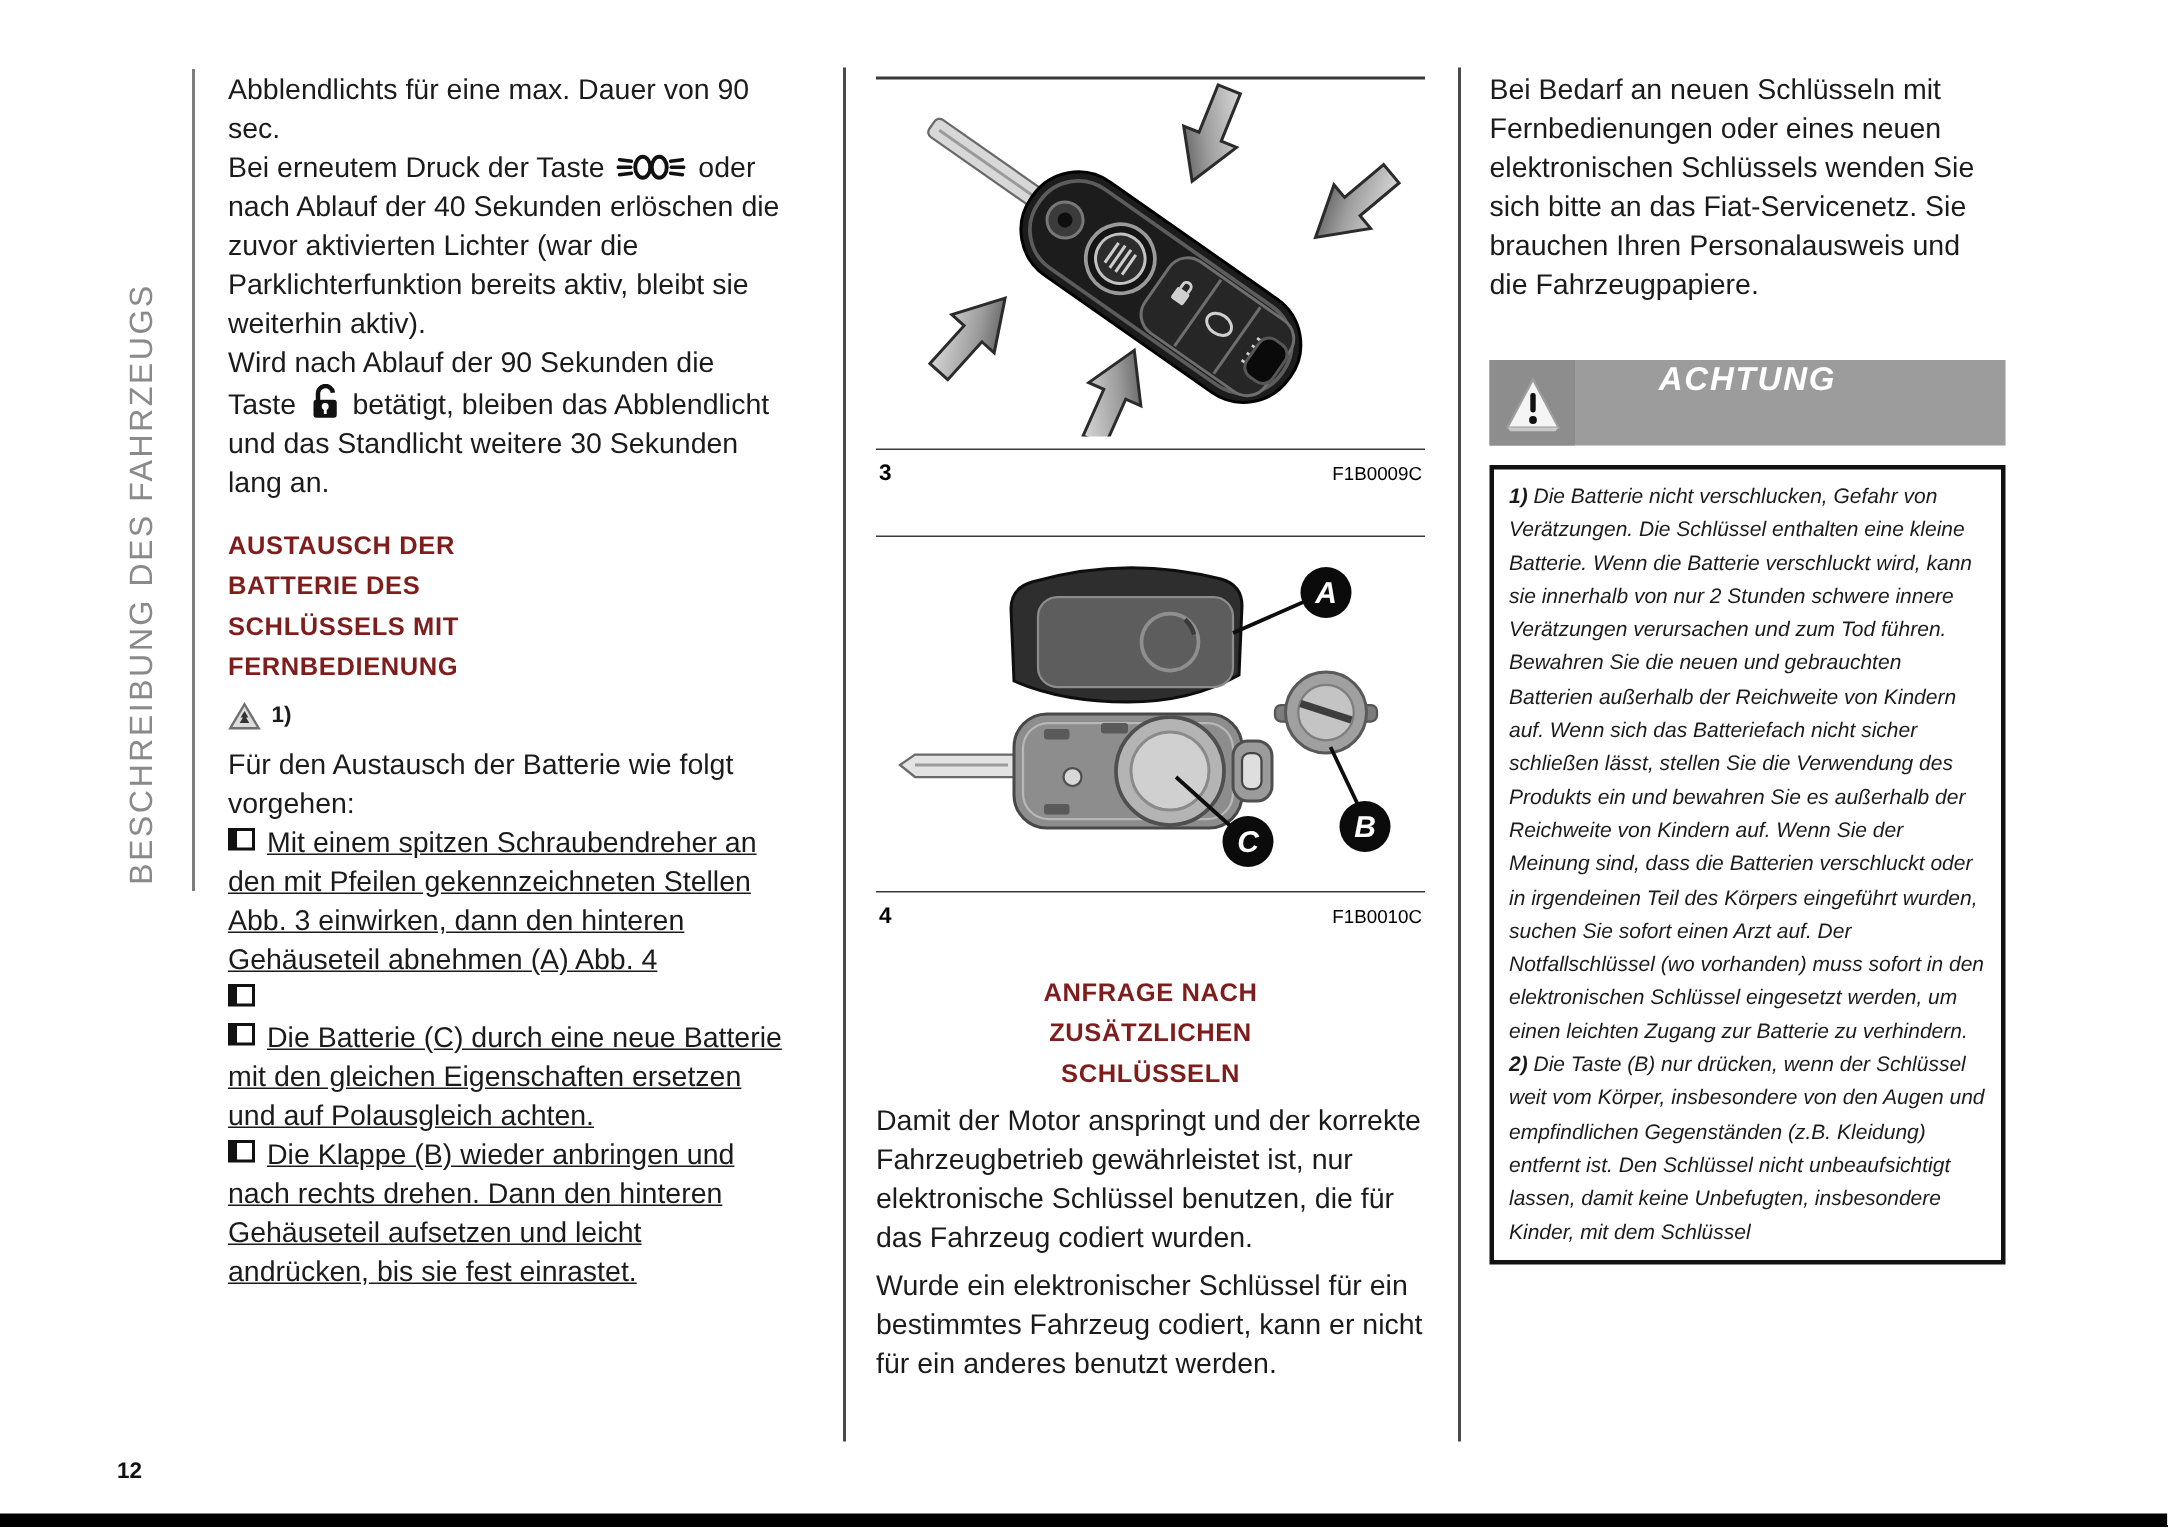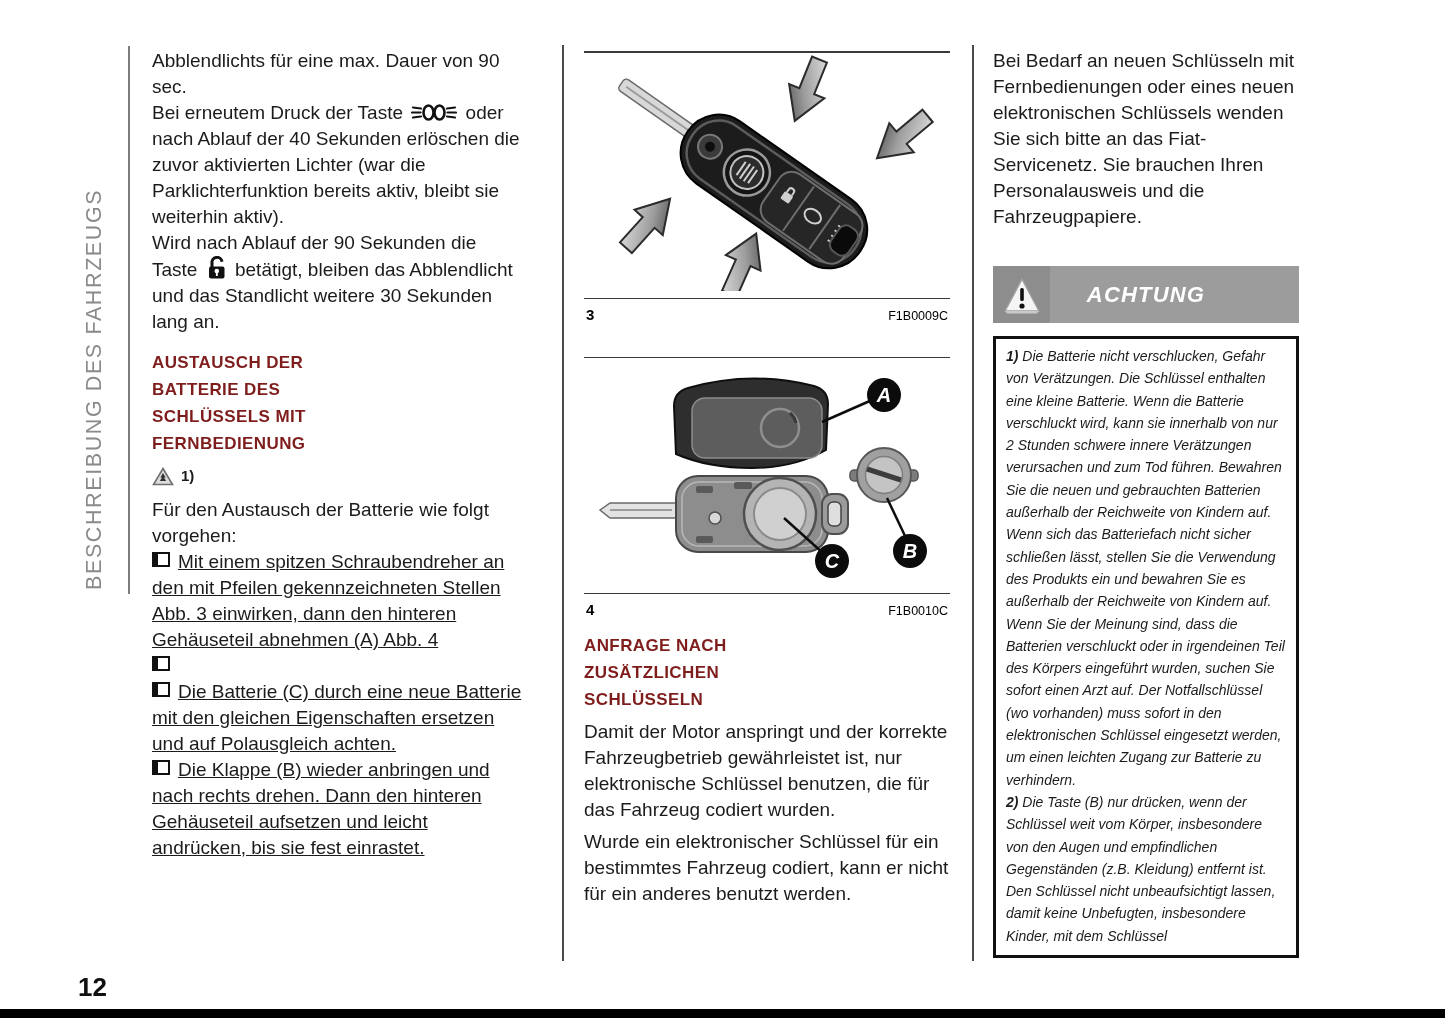--- a/index.html
+++ b/index.html
@@ -9,31 +9,31 @@
   
   .sidebar-label{position:absolute;left:82px;top:50px;height:540px;
       writing-mode:vertical-rl;transform:rotate(180deg);
       font-size:21.5px;letter-spacing:1.6px;color:#8a8a8a;white-space:nowrap;}
   .sidebar-rule{position:absolute;left:128px;top:46px;width:2px;height:548px;background:#7d7d7d;}
 
   
   .col{position:absolute;font-size:19px;line-height:26px;}
   .col1{left:152px;top:48px;width:374px;}
   .col2{left:584px;top:45px;width:366px;}
-  .col3{left:993px;top:48px;width:306px;}
+  .col3{left:993px;top:48px;width:344px;}
   .divider{position:absolute;top:45px;width:2px;height:916px;background:#4a4a4a;}
   .divider.d1{left:562px;}
   .divider.d2{left:972px;}
 
   p{margin:0;}
   .icoline{vertical-align:-3px;margin:0 3px;}
 
   h2{font-size:17px;line-height:27px;font-weight:900;letter-spacing:.4px;color:#7f1d1d;margin:0;}
   .h2-c1{margin-top:14px;}
-  .h2-c2{margin-top:8px;}
+  .h2-c2{margin-top:24px;text-align:center;}
   h2 span{display:block;}
 
   .warn-ref{display:flex;align-items:center;gap:7px;margin:6px 0 8px;}
   .warn-ref .num{font-size:15px;font-weight:bold;}
 
   .bullet{margin-top:0;text-decoration:underline;}
   .sq{display:inline-block;width:10px;height:11px;border:2.5px solid #111;border-left:6px solid #111;
       margin-right:8px;vertical-align:1px;}
 
   
@@ -43,31 +43,31 @@
   .fig-cap{display:flex;justify-content:space-between;align-items:baseline;
       border-top:1.5px solid #3a3a3a;padding:3px 2px 0 2px;}
   .fig-num{font-size:15px;font-weight:bold;color:#000;}
   .fig-code{font-size:12.5px;font-weight:normal;color:#000;}
   .figure + .figure{margin-top:28px;}
 
   .c2-para{margin-top:6px;}
   .c3-para{margin-top:0;}
 
   
-  .achtung{position:relative;height:57px;background:#9c9c9c;margin-top:36px;display:flex;align-items:center;}
+  .achtung{position:relative;height:57px;background:#9c9c9c;margin-top:36px;display:flex;}
   .achtung-iconbox{width:57px;height:57px;background:#8d8d8d;display:flex;align-items:center;justify-content:center;}
   .achtung-title{position:absolute;left:0;right:0;text-align:center;color:#ffffff;
       font-size:22px;font-weight:bold;font-style:italic;letter-spacing:1.2px;}
   .warnbox{border:3px solid #111;margin-top:13px;padding:6px 10px 8px 10px;
       font-style:italic;font-size:14px;line-height:22.3px;color:#1b1b1b;}
   .warnbox .wnum{font-weight:bold;}
   .warnbox p + p{margin-top:0;}
 
   
-  .page-num{position:absolute;left:78px;top:972px;font-size:26px;font-weight:900;color:#111;}
+  .page-num{position:absolute;left:78px;top:972px;font-size:15px;font-weight:900;color:#111;}
   .footer-bar{position:absolute;left:0;bottom:0;width:1445px;height:9px;background:#000;}
 </style>
 </head>
 <body>
 
 <div class="page">
 
   <div class="sidebar-label">BESCHREIBUNG DES FAHRZEUGS</div>
   <div class="sidebar-rule"></div>
 

